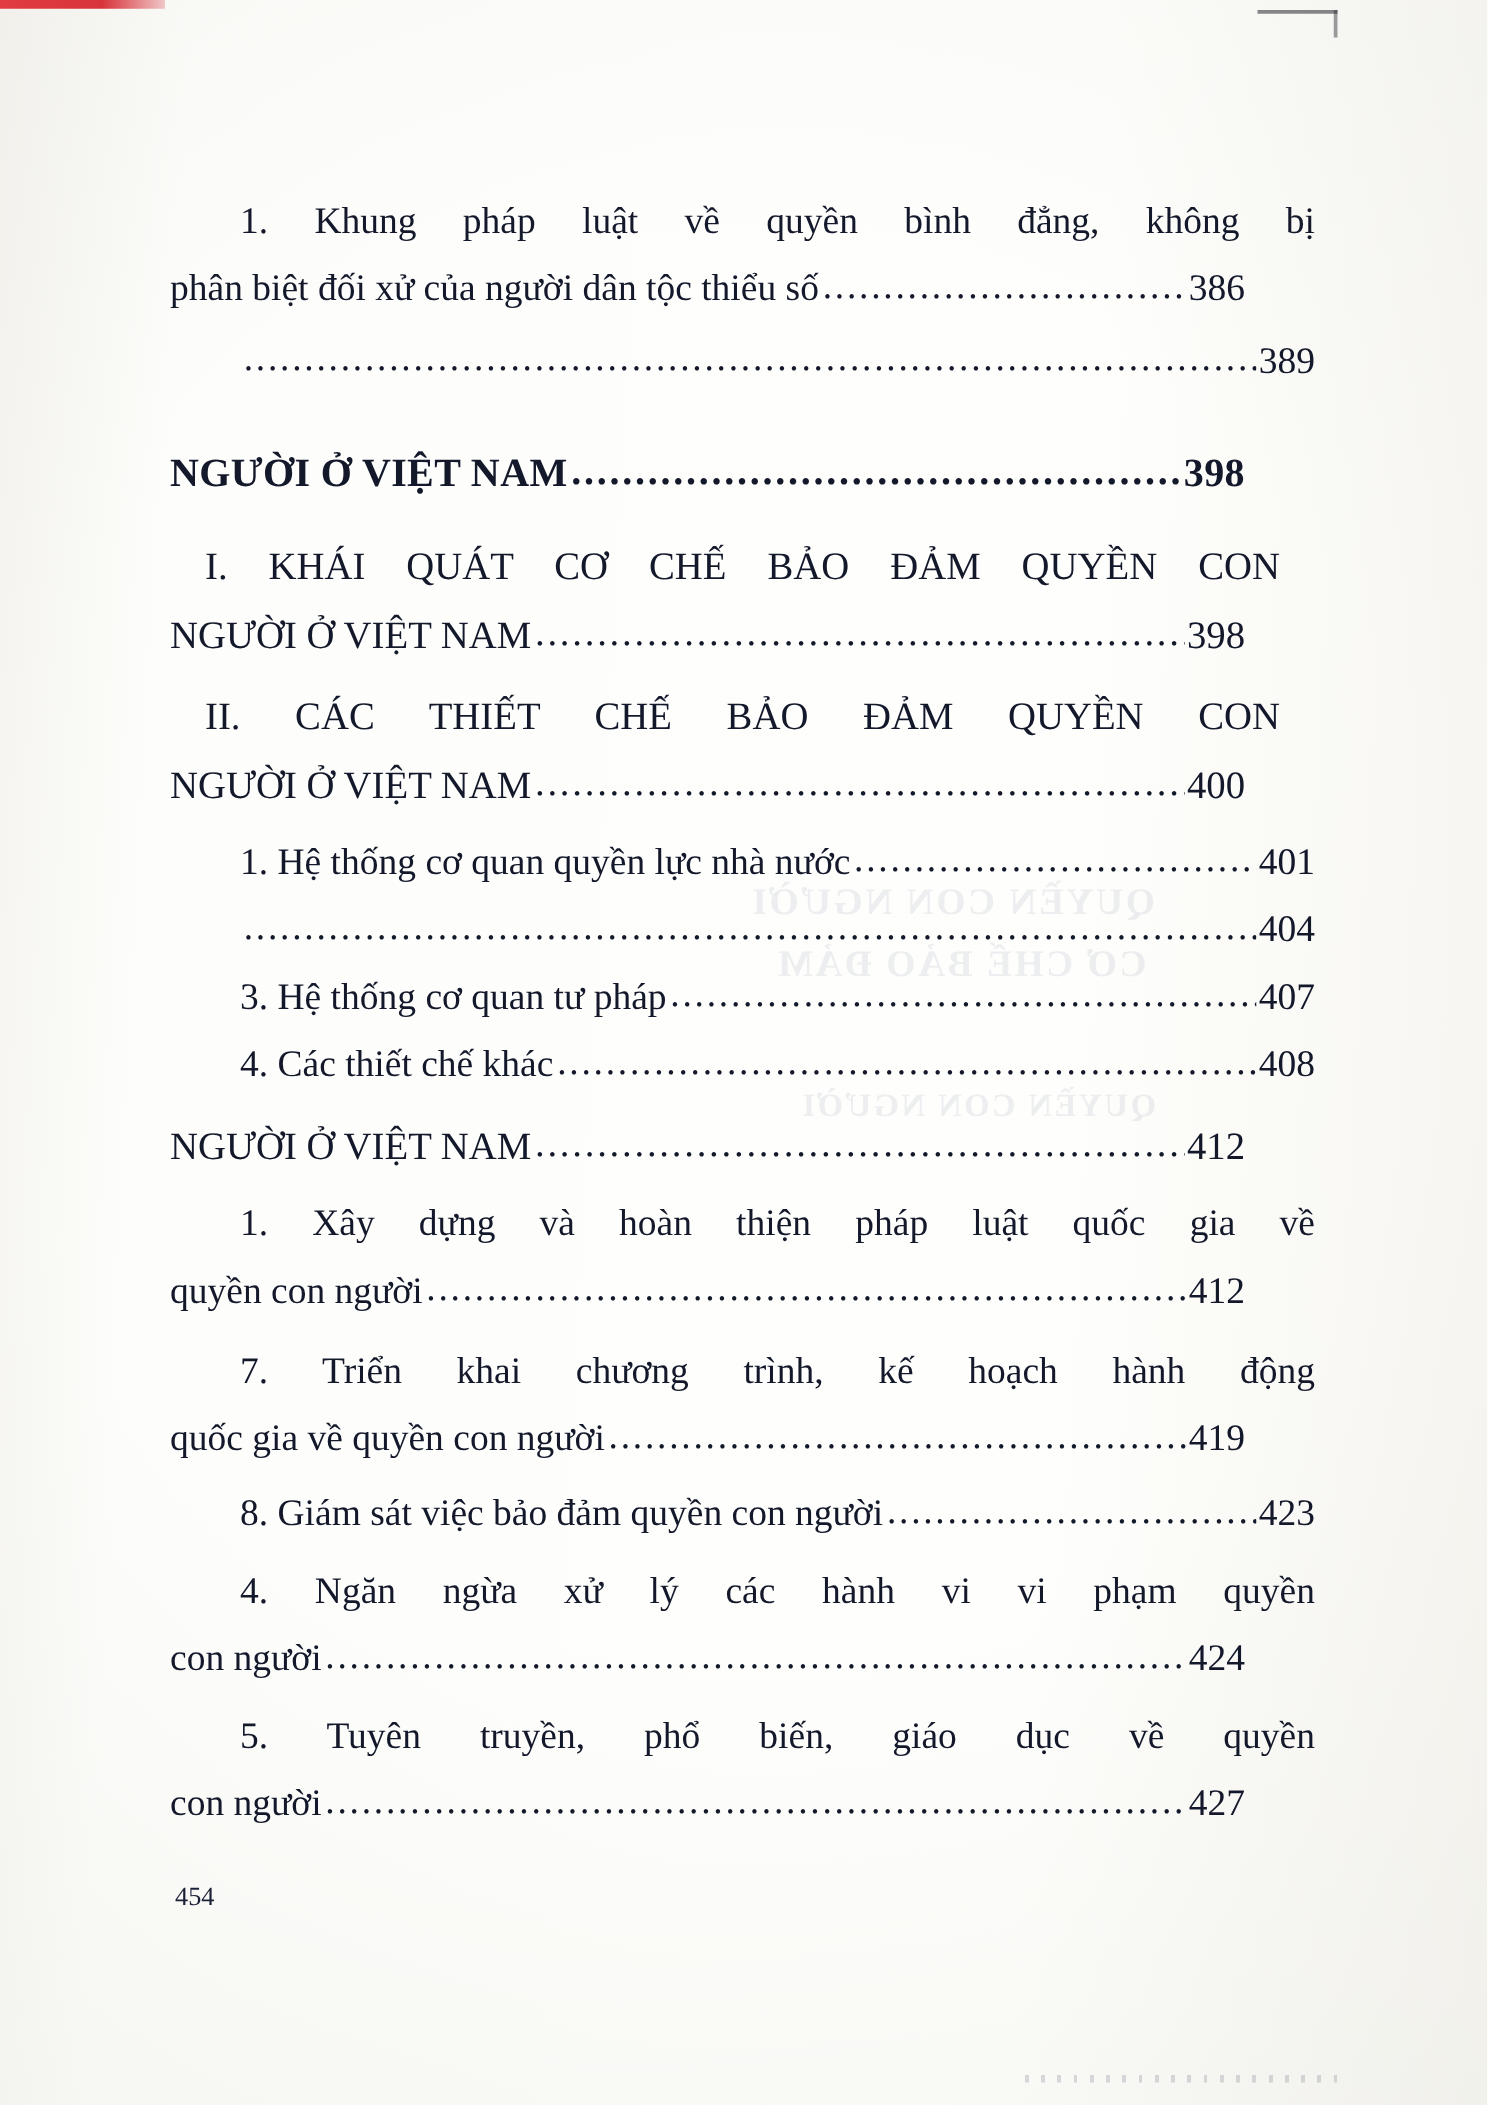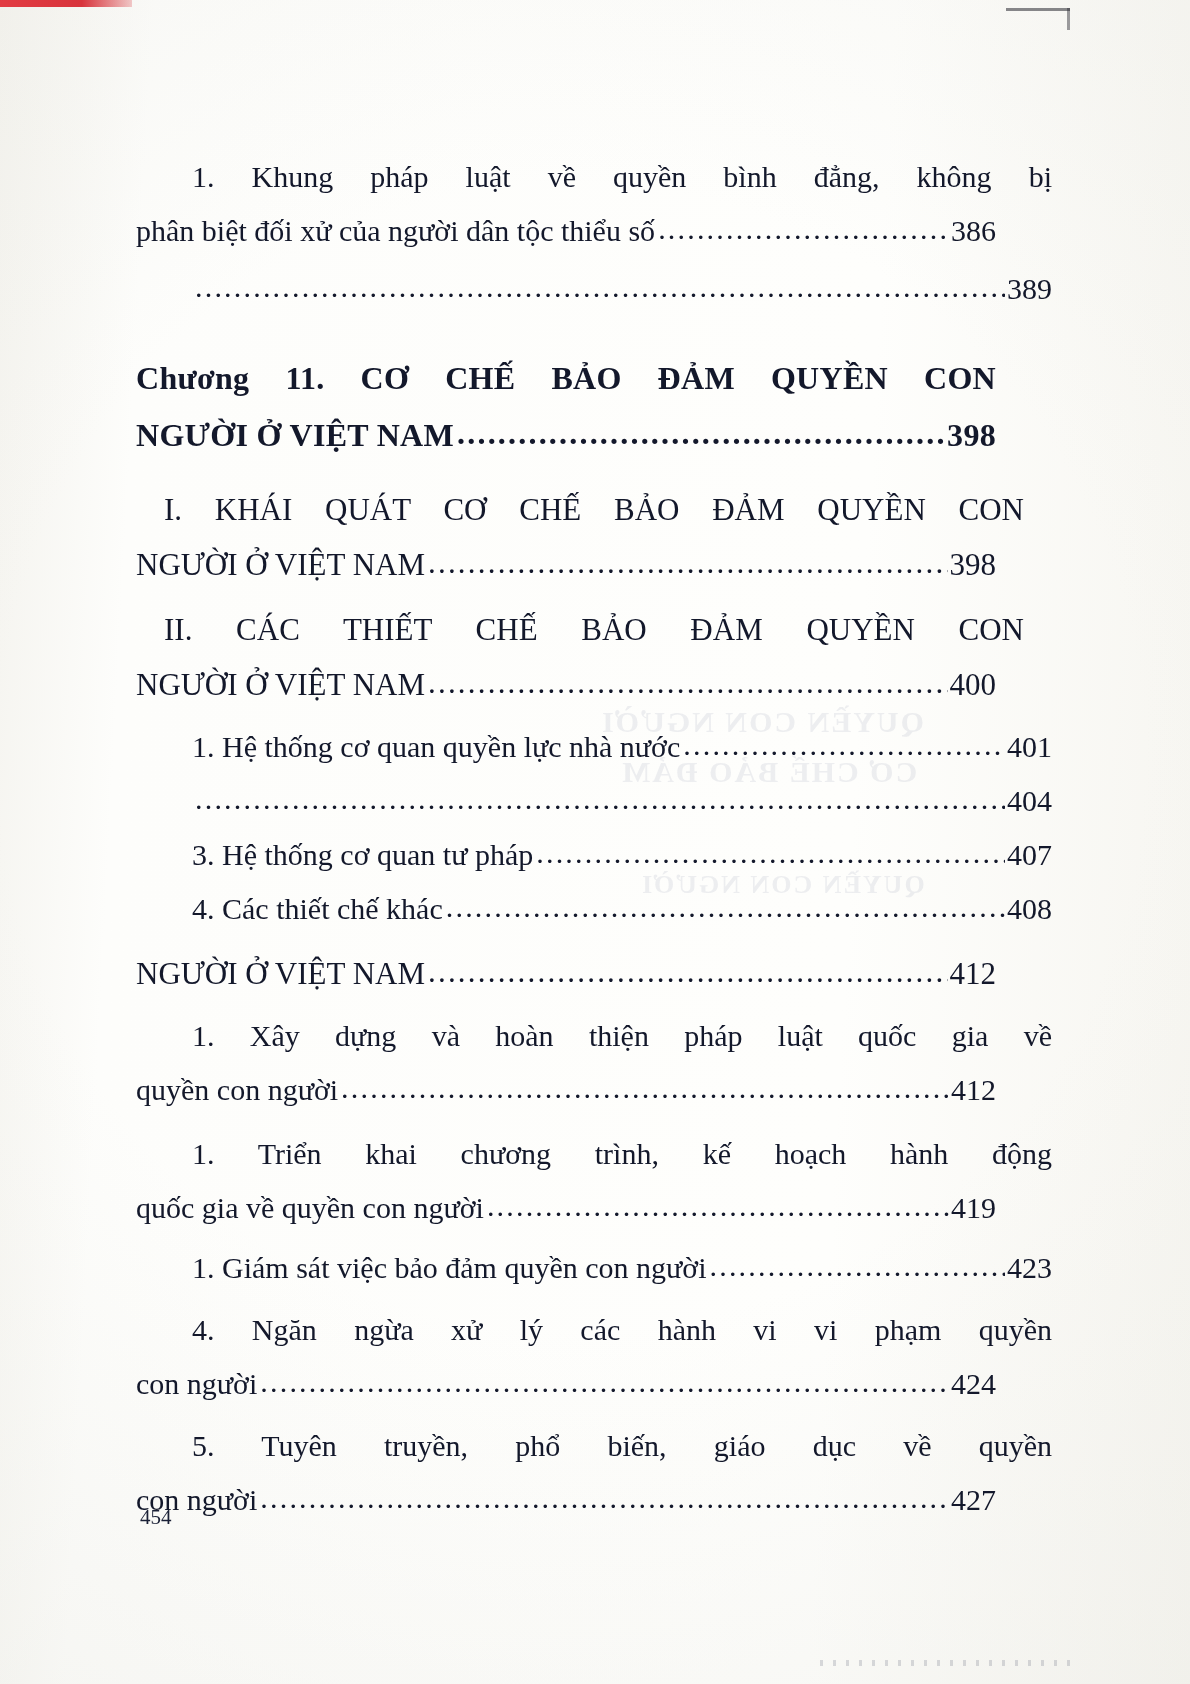--- a/index.html
+++ b/index.html
@@ -167,23 +167,20 @@
         </div>
       </div>
       <div class="toc-entry lvl-sub" style="margin-top: 4px;">
         <div class="line" style="padding-left: 56px;">
           <span class="leader">.............................................................................................................</span>
           <span class="pg">389</span>
         </div>
       </div>
       <div class="toc-entry lvl-chapter" style="margin-top: 34px;">
         <div class="line">
-          <span class="txt just">Chương 11. CƠ CHẾ BẢO ĐẢM QUYỀN CON</span>
-        </div>
-        <div class="line">
           <span class="txt">NGƯỜI Ở VIỆT NAM</span>
           <span class="leader">.............................................................................................................</span>
           <span class="pg">398</span>
         </div>
       </div>
       <div class="toc-entry lvl-roman" style="margin-top: 18px;">
         <div class="line" style="padding-left: 28px;">
           <span class="txt just">I. KHÁI QUÁT CƠ CHẾ BẢO ĐẢM QUYỀN CON</span>
         </div>
         <div class="line">
@@ -241,31 +238,31 @@
           <span class="txt just">1. Xây dựng và hoàn thiện pháp luật quốc gia về</span>
         </div>
         <div class="line">
           <span class="txt">quyền con người</span>
           <span class="leader">.............................................................................................................</span>
           <span class="pg">412</span>
         </div>
       </div>
       <div class="toc-entry lvl-sub" style="margin-top: 10px;">
         <div class="line" style="padding-left: 56px;">
-          <span class="txt just">1. Triển khai chương trình, kế hoạch hành động</span>
+          <span class="txt just">7. Triển khai chương trình, kế hoạch hành động</span>
         </div>
         <div class="line">
           <span class="txt">quốc gia về quyền con người</span>
           <span class="leader">.............................................................................................................</span>
           <span class="pg">419</span>
         </div>
       </div>
       <div class="toc-entry lvl-sub" style="margin-top: 6px;">
         <div class="line" style="padding-left: 56px;">
-          <span class="txt">1. Giám sát việc bảo đảm quyền con người</span>
+          <span class="txt">8. Giám sát việc bảo đảm quyền con người</span>
           <span class="leader">.............................................................................................................</span>
           <span class="pg">423</span>
         </div>
       </div>
       <div class="toc-entry lvl-sub" style="margin-top: 8px;">
         <div class="line" style="padding-left: 56px;">
           <span class="txt just">4. Ngăn ngừa xử lý các hành vi vi phạm quyền</span>
         </div>
         <div class="line">
           <span class="txt">con người</span>

